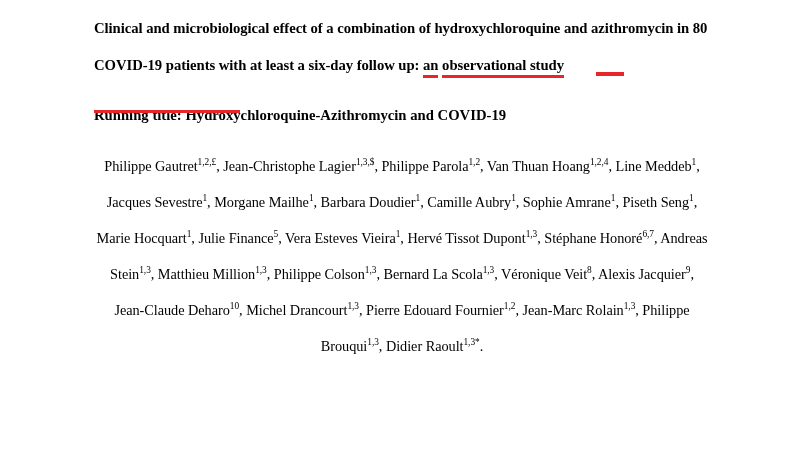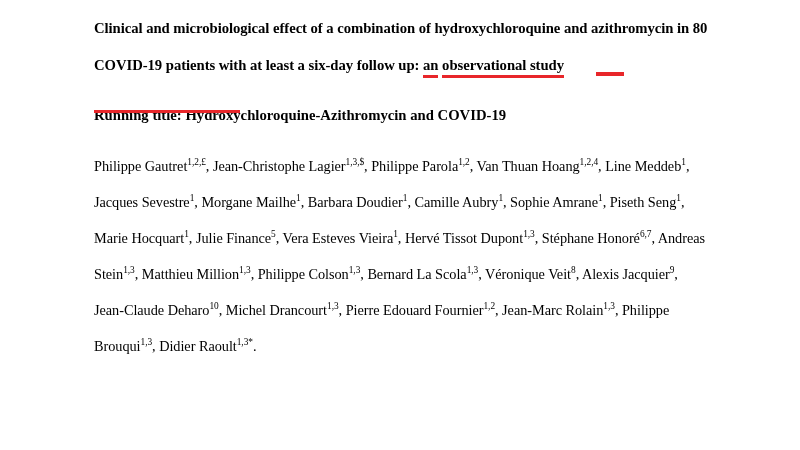--- a/index.html
+++ b/index.html
@@ -45,21 +45,21 @@
   .running-title {
     font-weight: bold;
     font-size: 14.7px;
     line-height: 21px;
     margin: 21px 0 0 0;
   }
   .authors {
     font-size: 14.3px;
     line-height: 36px;
     margin: 22px 0 0 0;
-    text-align: left;
+    text-align: center;
     letter-spacing: -0.05px;
   }
   sup {
     font-size: 9.4px;
     vertical-align: super;
     line-height: 0;
   }
   .red-underline-1 {
     position: absolute;
     left: 596px;

